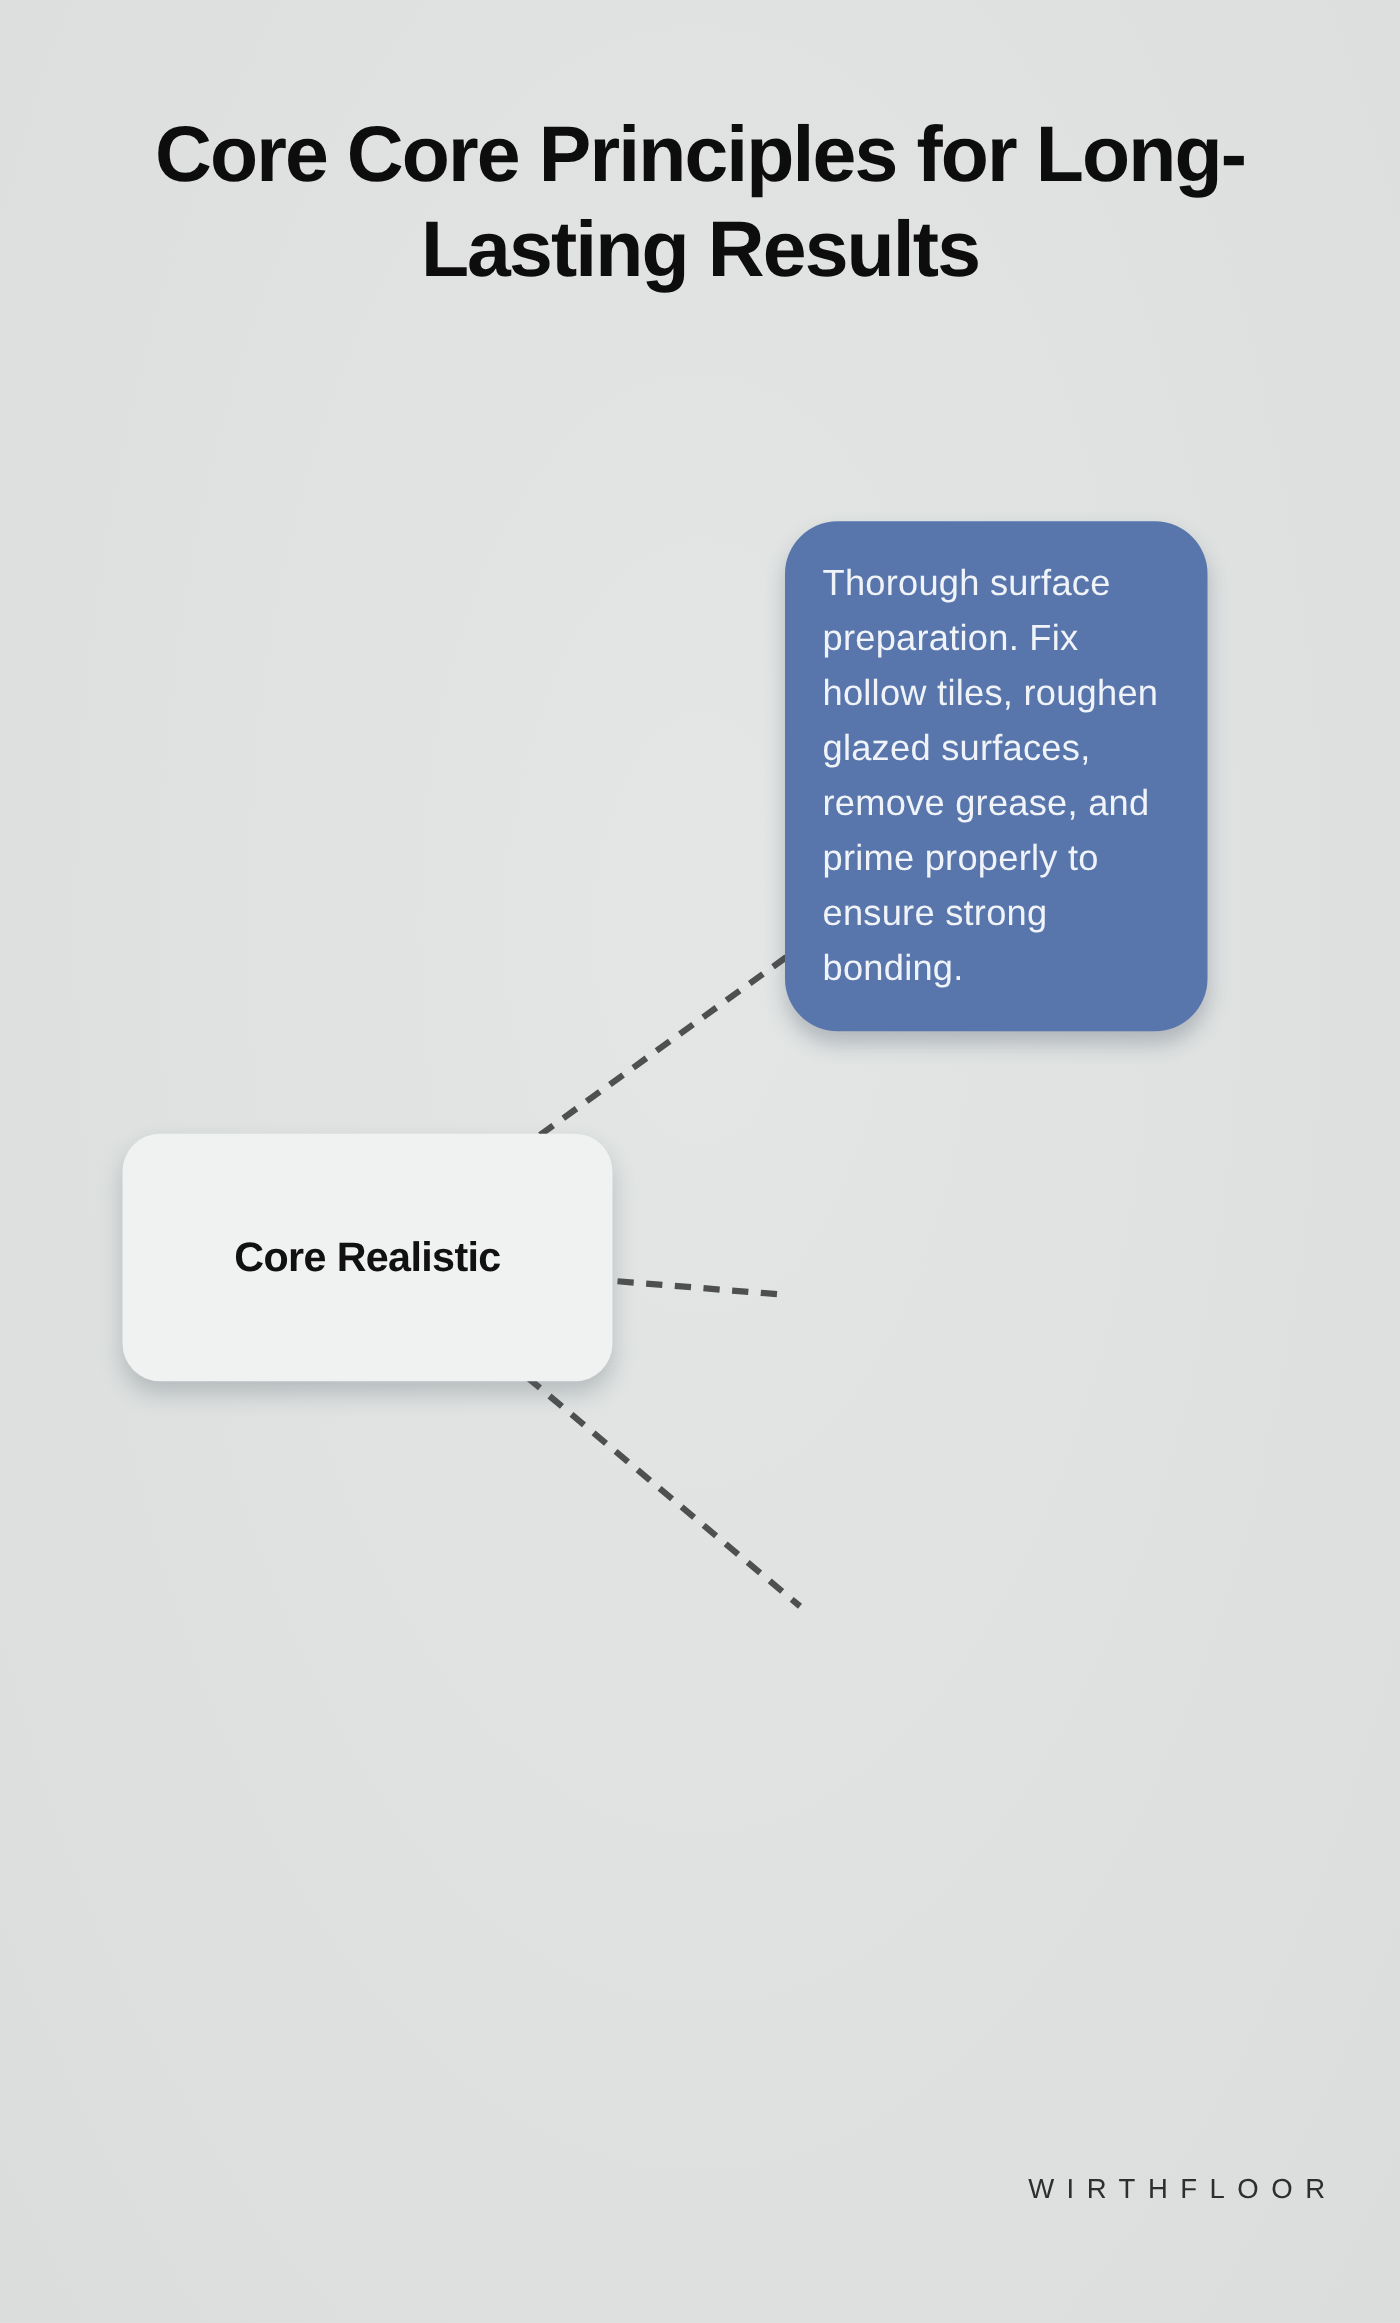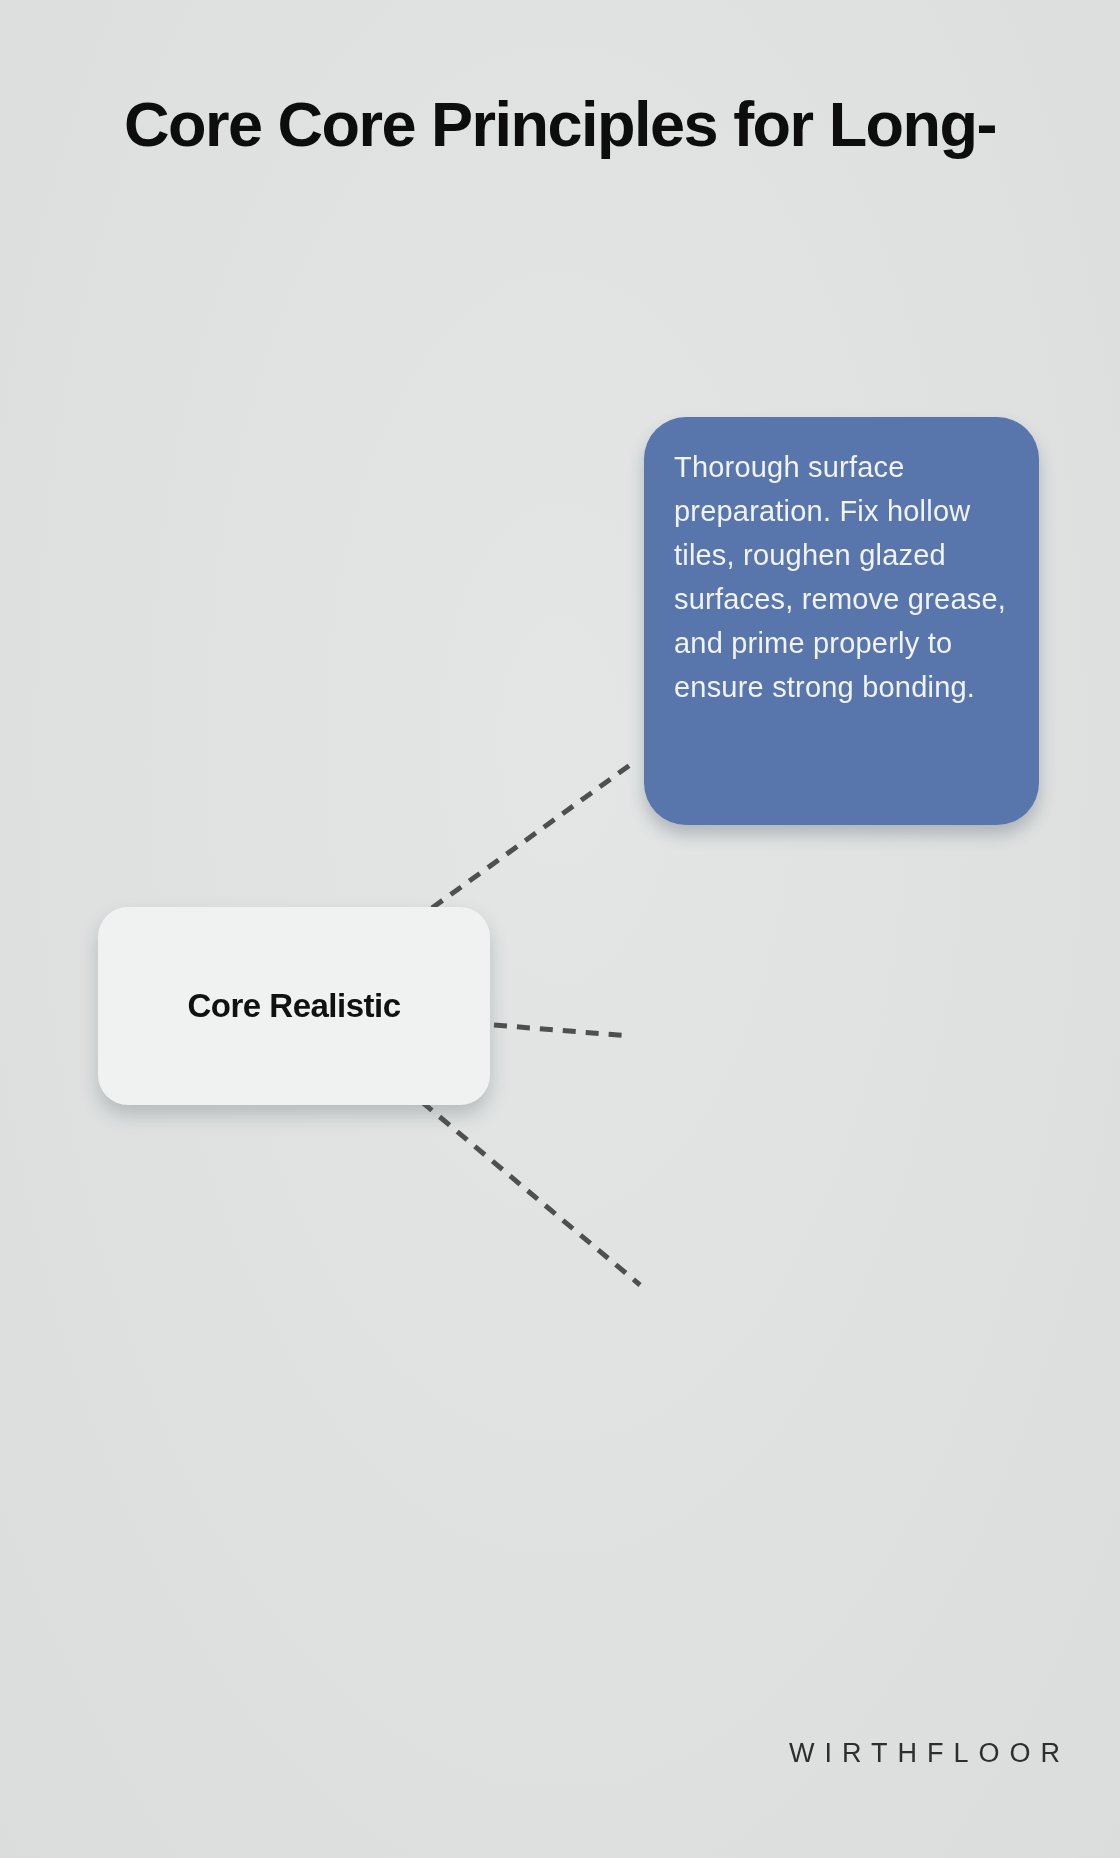--- a/index.html
+++ b/index.html
@@ -61,63 +61,63 @@
   }
   .center-node .label {
     font-size: 33px;
     font-weight: 700;
     color: #111111;
     letter-spacing: -0.5px;
   }
   .principle-box {
     position: absolute;
     left: 628px;
-    width: 395px;
+    width: 338px;
     box-sizing: border-box;
     background: #5876ac;
     border-radius: 42px;
     padding: 28px 30px;
     box-shadow: 0 10px 16px rgba(70, 80, 100, 0.30);
     z-index: 2;
-    margin-left: 16px;
   }
   .principle-box p {
     margin: 0;
     font-size: 29px;
     line-height: 44px;
     color: #f0f3f7;
     letter-spacing: 0.2px;
   }
   .box-1 { top: 417px; height: 408px; }
   .box-2 { top: 892px; height: 321px; }
   .box-3 { top: 1274px; height: 321px; }
   .brand {
     position: absolute;
     top: 1738px;
     right: 50px;
-    font-size: 27px;
+    font-size: 22px;
     font-weight: 400;
     letter-spacing: 10px;
     color: #2e2e2e;
     z-index: 2;
   }
 </style>
 </head>
 <body>
 
 <div class="canvas">
 
   <svg class="connectors" viewBox="0 0 1120 1858" xmlns="http://www.w3.org/2000/svg">
     <line x1="432" y1="908" x2="630" y2="765"></line>
     <line x1="494" y1="1025" x2="630" y2="1036"></line>
     <line x1="422" y1="1102" x2="640" y2="1285"></line>
   </svg>
 
   <h1 class="page-title">
     <span>Core Core Principles for Long-</span>
+    <span>Lasting Results</span>
   </h1>
 
   <div class="center-node">
     <span class="label">Core Realistic</span>
   </div>
 
   <div class="principle-box box-1">
     <p>Thorough surface preparation. Fix hollow tiles, roughen glazed surfaces, remove grease, and prime properly to ensure strong bonding.</p>
   </div>
 

